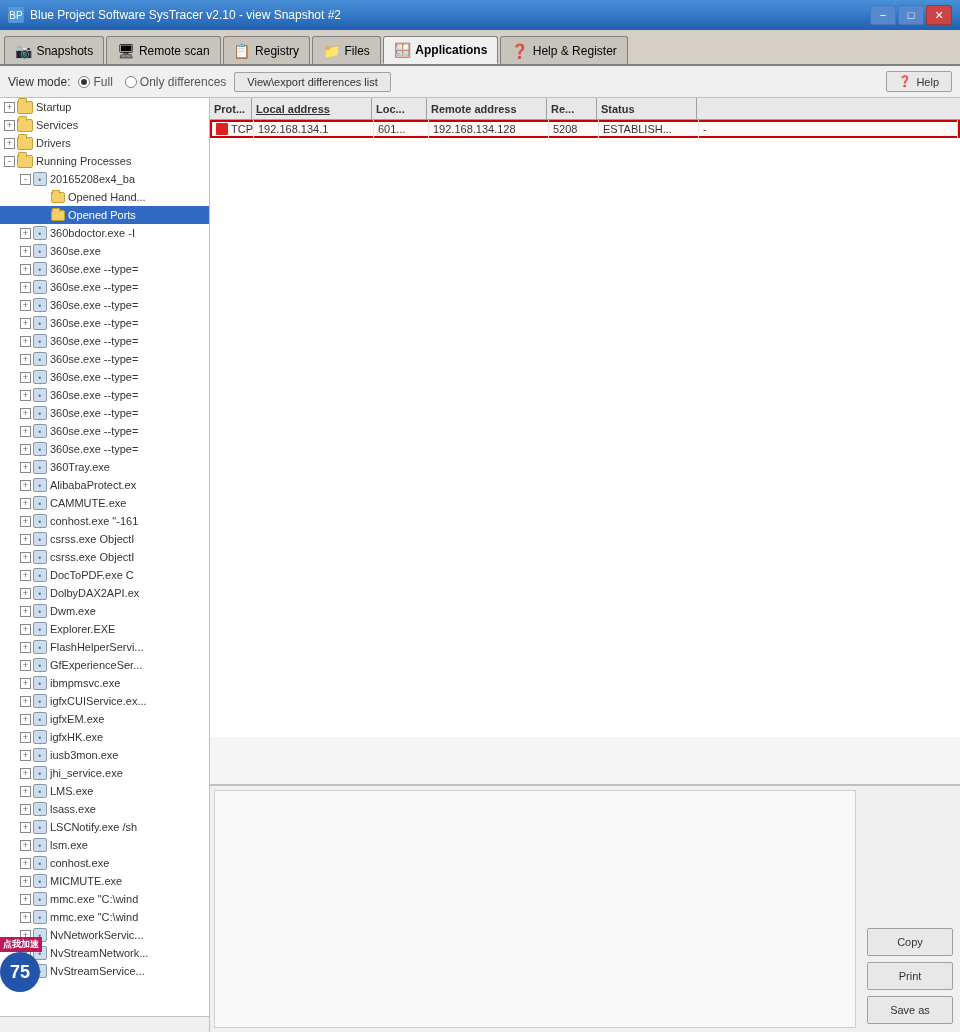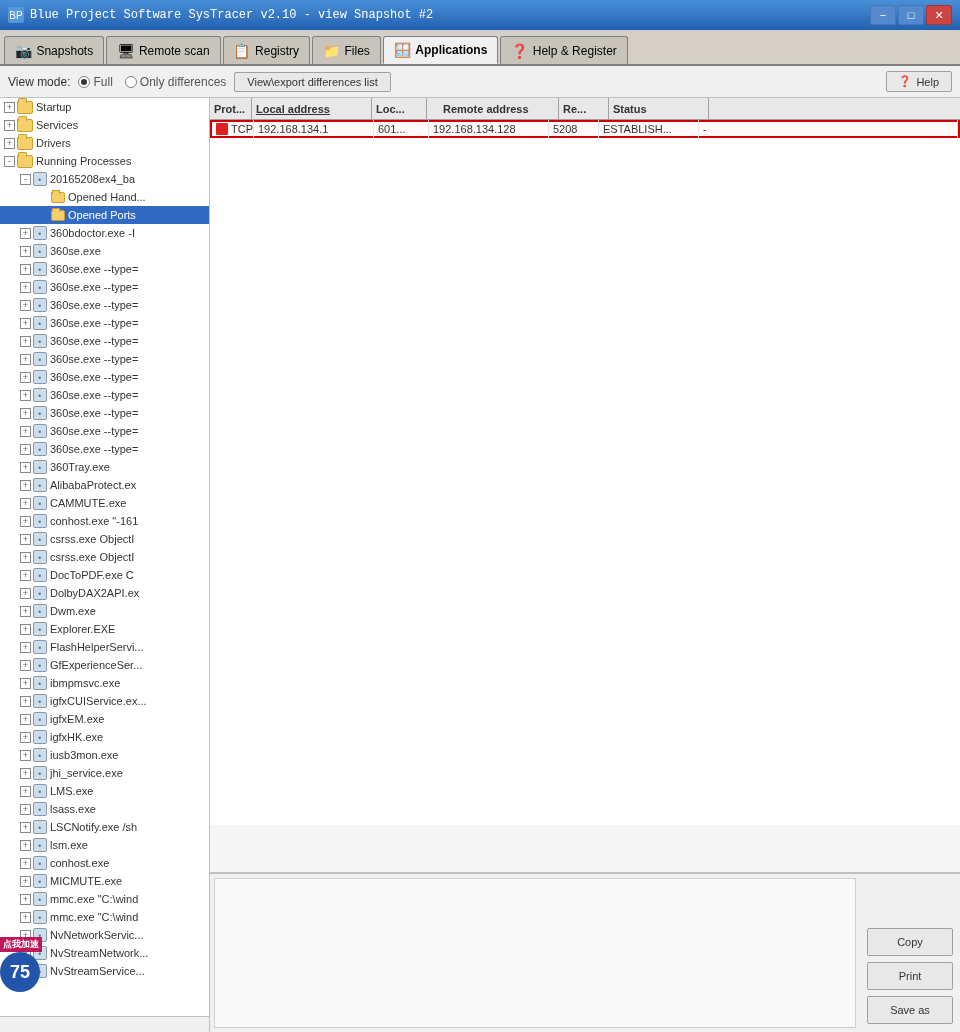--- a/index.html
+++ b/index.html
@@ -33,21 +33,20 @@
       align-items: center;
       justify-content: center;
       font-size: 10px;
       color: white;
       flex-shrink: 0;
     }
     .title-bar-text {
       flex: 1;
       font-size: 12px;
       color: white;
-      font-family: Liberation Mono, monospace;
     }
     .title-bar-controls {
       display: flex;
       gap: 2px;
     }
     .title-btn {
       width: 26px;
       height: 20px;
       background: #5588cc;
       border: 1px solid #4477bb;
@@ -294,21 +293,21 @@
       font-size: 11px;
       font-weight: 600;
       color: #333;
       overflow: hidden;
       white-space: nowrap;
       cursor: pointer;
     }
     .col-proto { width: 42px; }
     .col-local { width: 120px; text-decoration: underline; }
     .col-locport { width: 55px; }
-    .col-remote { width: 120px; margin-left: 12px; }
+    .col-remote { width: 120px; }
     .col-remport { width: 50px; }
     .col-status { width: 100px; }
     .col-info { flex: 1; }
 
     .table-body {
       flex: 1;
       overflow-y: auto;
     }
     .table-row {
       display: flex;
@@ -343,21 +342,21 @@
       width: 12px;
       height: 12px;
       background: #dd2222;
       border-radius: 1px;
       margin-right: 3px;
       flex-shrink: 0;
     }
 
     
     .bottom-panel {
-      height: 160px;
+      height: 248px;
       background: #f0f0f0;
       border-top: 2px solid #c0c0c0;
       display: flex;
     }
     .bottom-content {
       flex: 1;
       background: #f8f8f8;
       border: 1px solid #d0d0d0;
       margin: 4px;
     }

